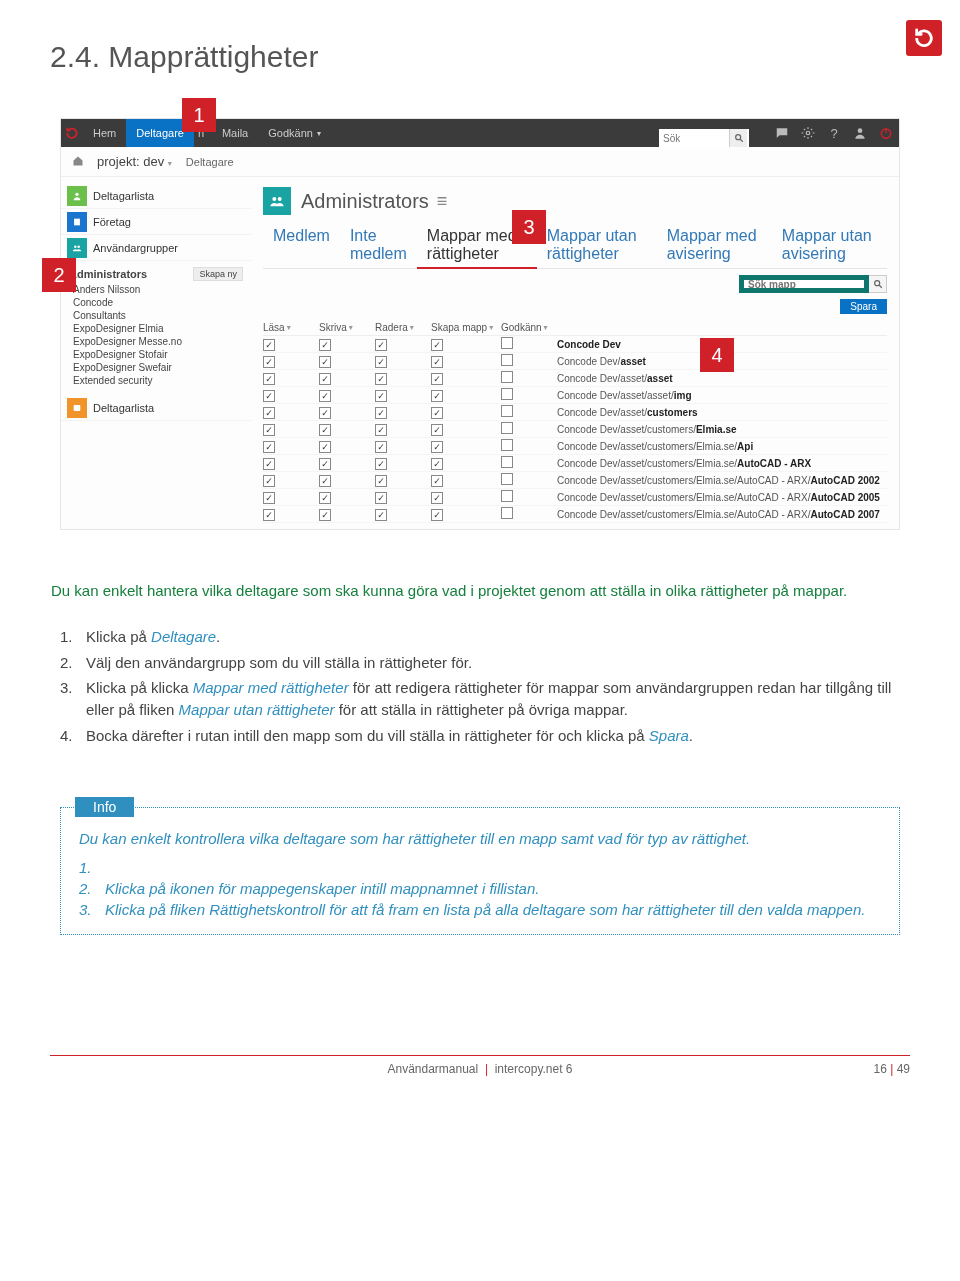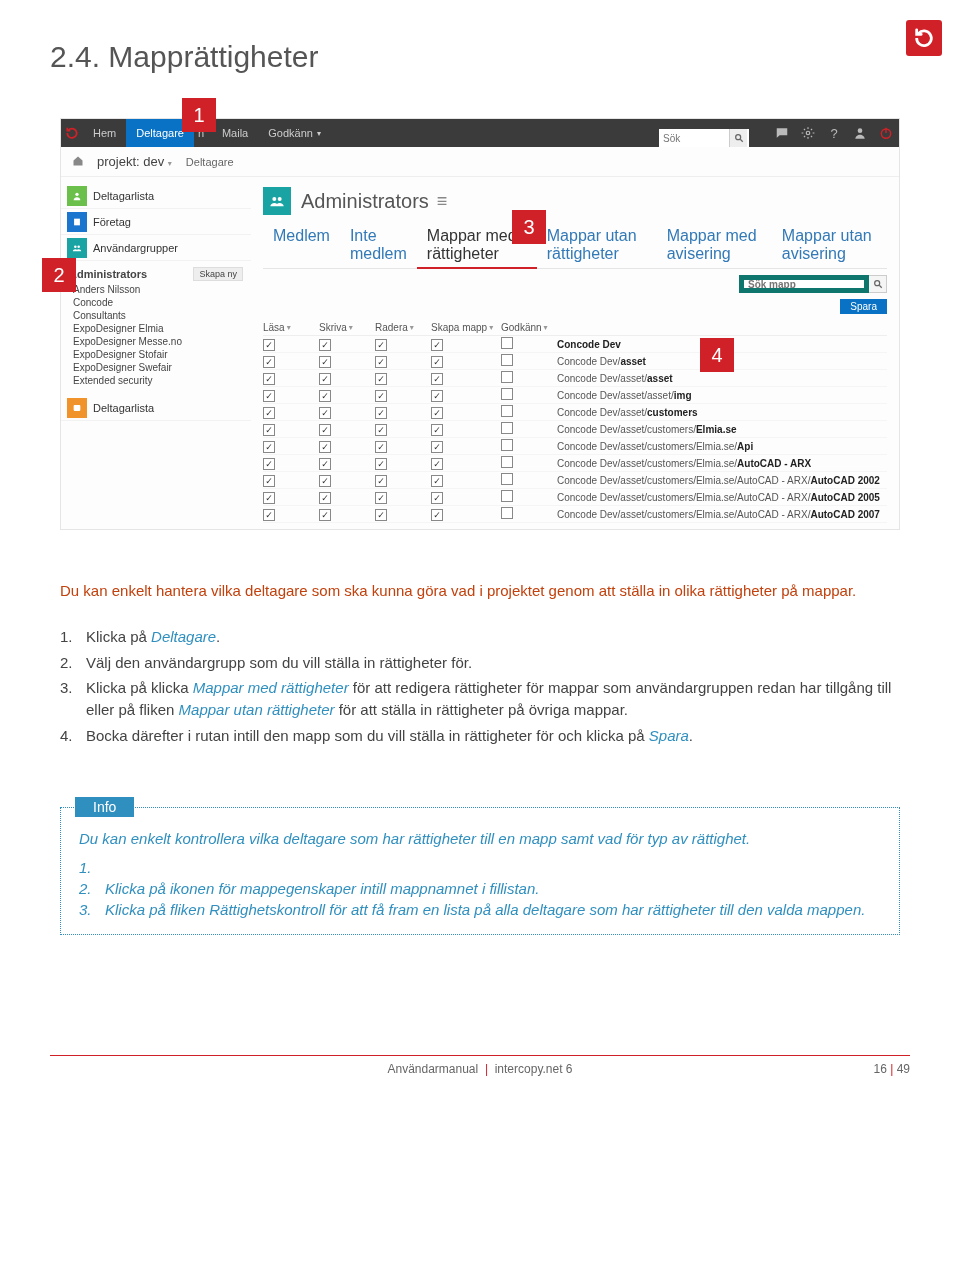--- a/index.html
+++ b/index.html
@@ -55,21 +55,21 @@
   .permhead .path { flex:1; }
   .permrow { display:flex; align-items:center; border-bottom:1px solid #f5f5f5; padding:1px 0; }
   .permrow .col { width:56px; }
   .permrow .cb { width:12px; height:12px; border:1px solid #888; display:inline-flex; align-items:center; justify-content:center; font-size:9px; color:#333; background:#fff; cursor:pointer; }
   .permrow .path { flex:1; font-size:10px; color:#555; }
   .permrow .path b { color:#222; }
 
   
   .marker { position:absolute; width:34px; height:34px; background:#d12128; color:#fff; font-size:20px; display:flex; align-items:center; justify-content:center; z-index:10; }
   
-  .bodytext { font-size:15px; color:#c2410c; line-height:1.45; margin: 0 10px 24px 10px; }
+  .bodytext { font-size:15px; color:#15803d; line-height:1.45; margin: 0 10px 24px 1px; }
   .ol-list { counter-reset: li; margin: 0 10px 0 10px; }
   .ol-list .li { display:flex; font-size:15px; color:#444; line-height:1.45; margin-bottom:4px; }
   .ol-list .li .num { width:26px; flex-shrink:0; }
   .link { color:#2f8fbf; font-style:italic; }
 
   .info-box { border:1px dotted #2f8fbf; padding: 22px 18px 14px 18px; margin: 60px 10px 0 10px; position:relative; }
   .info-tag { position:absolute; top:-11px; left:14px; background:#2f8fbf; color:#fff; padding:2px 18px; font-size:14px; }
   .info-box .lead { color:#2f8fbf; font-style:italic; font-size:15px; margin-bottom:10px; }
   .info-box .ili { display:flex; color:#2f8fbf; font-style:italic; font-size:15px; line-height:1.4; }
   .info-box .ili .num { width:26px; flex-shrink:0; }

